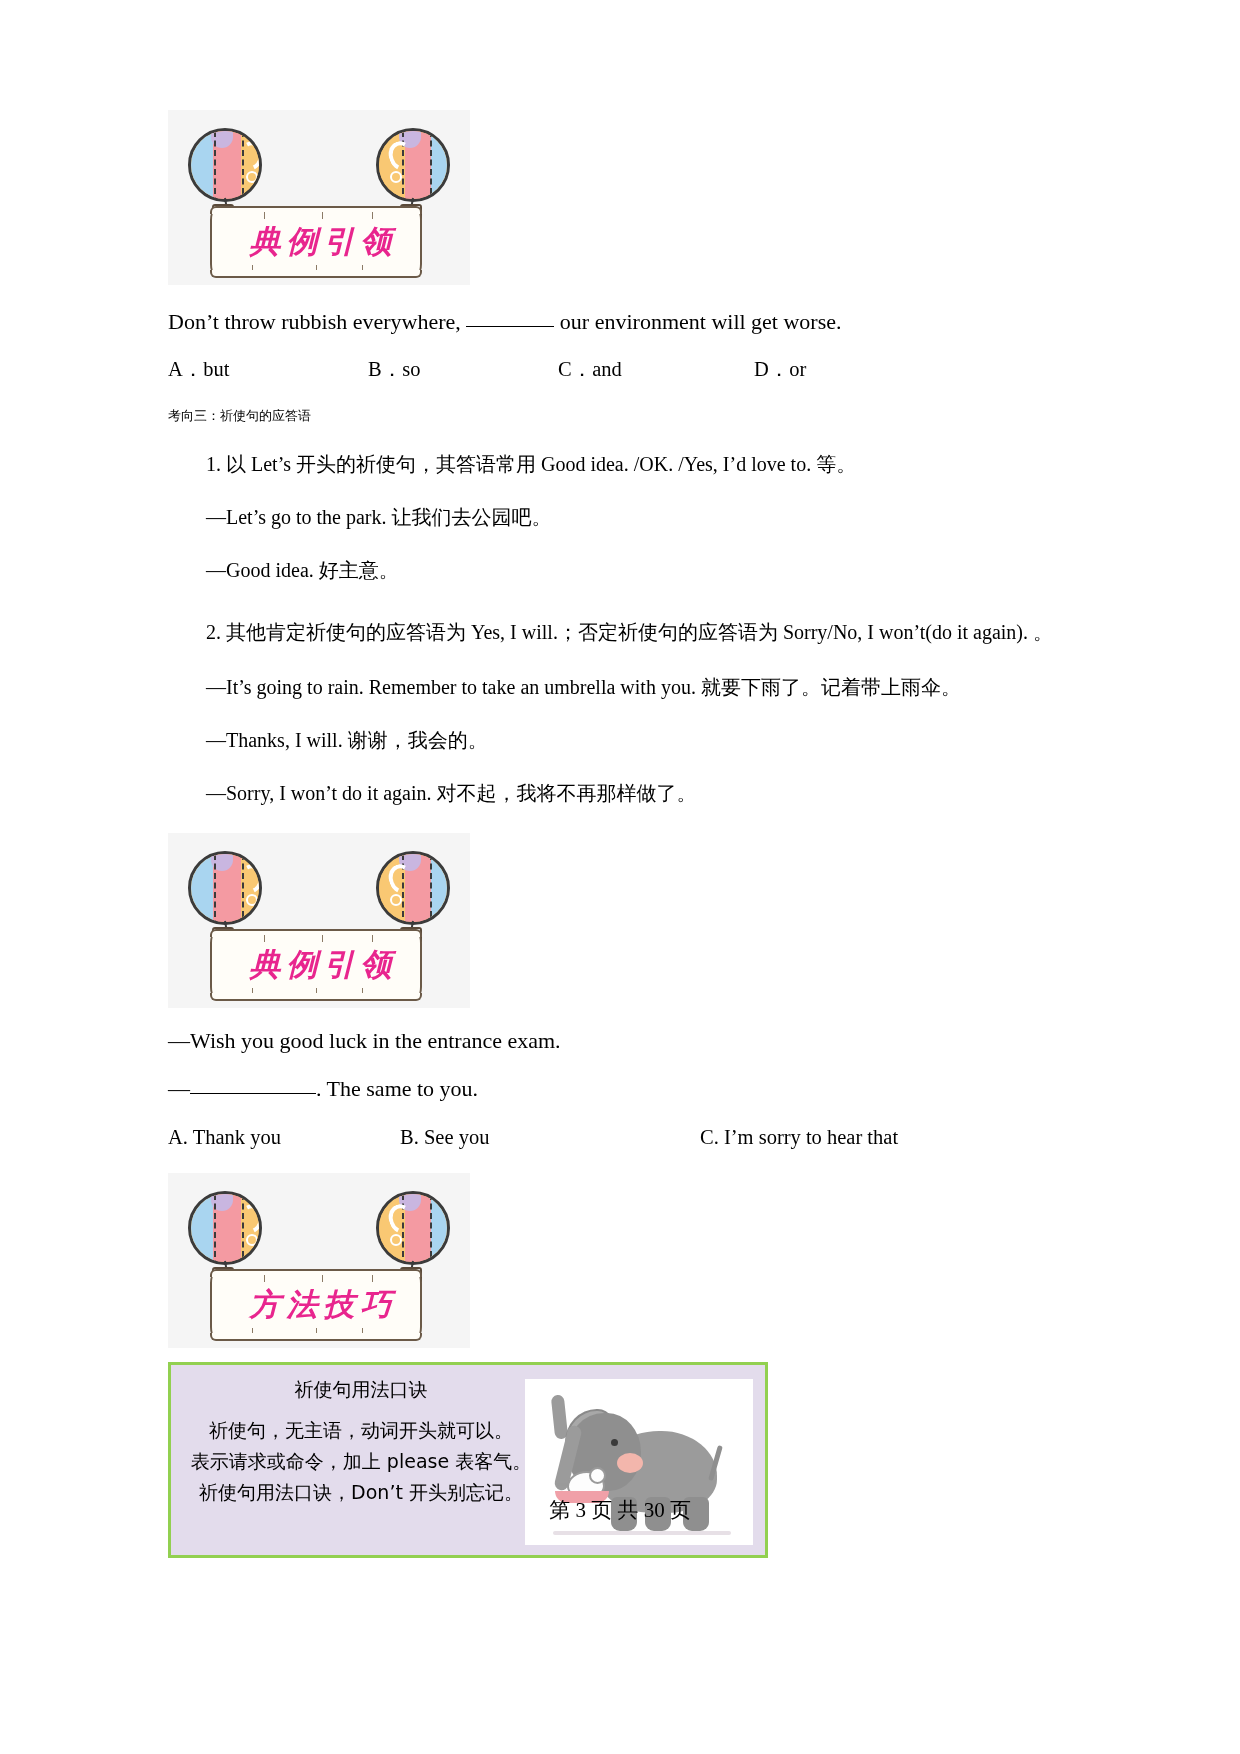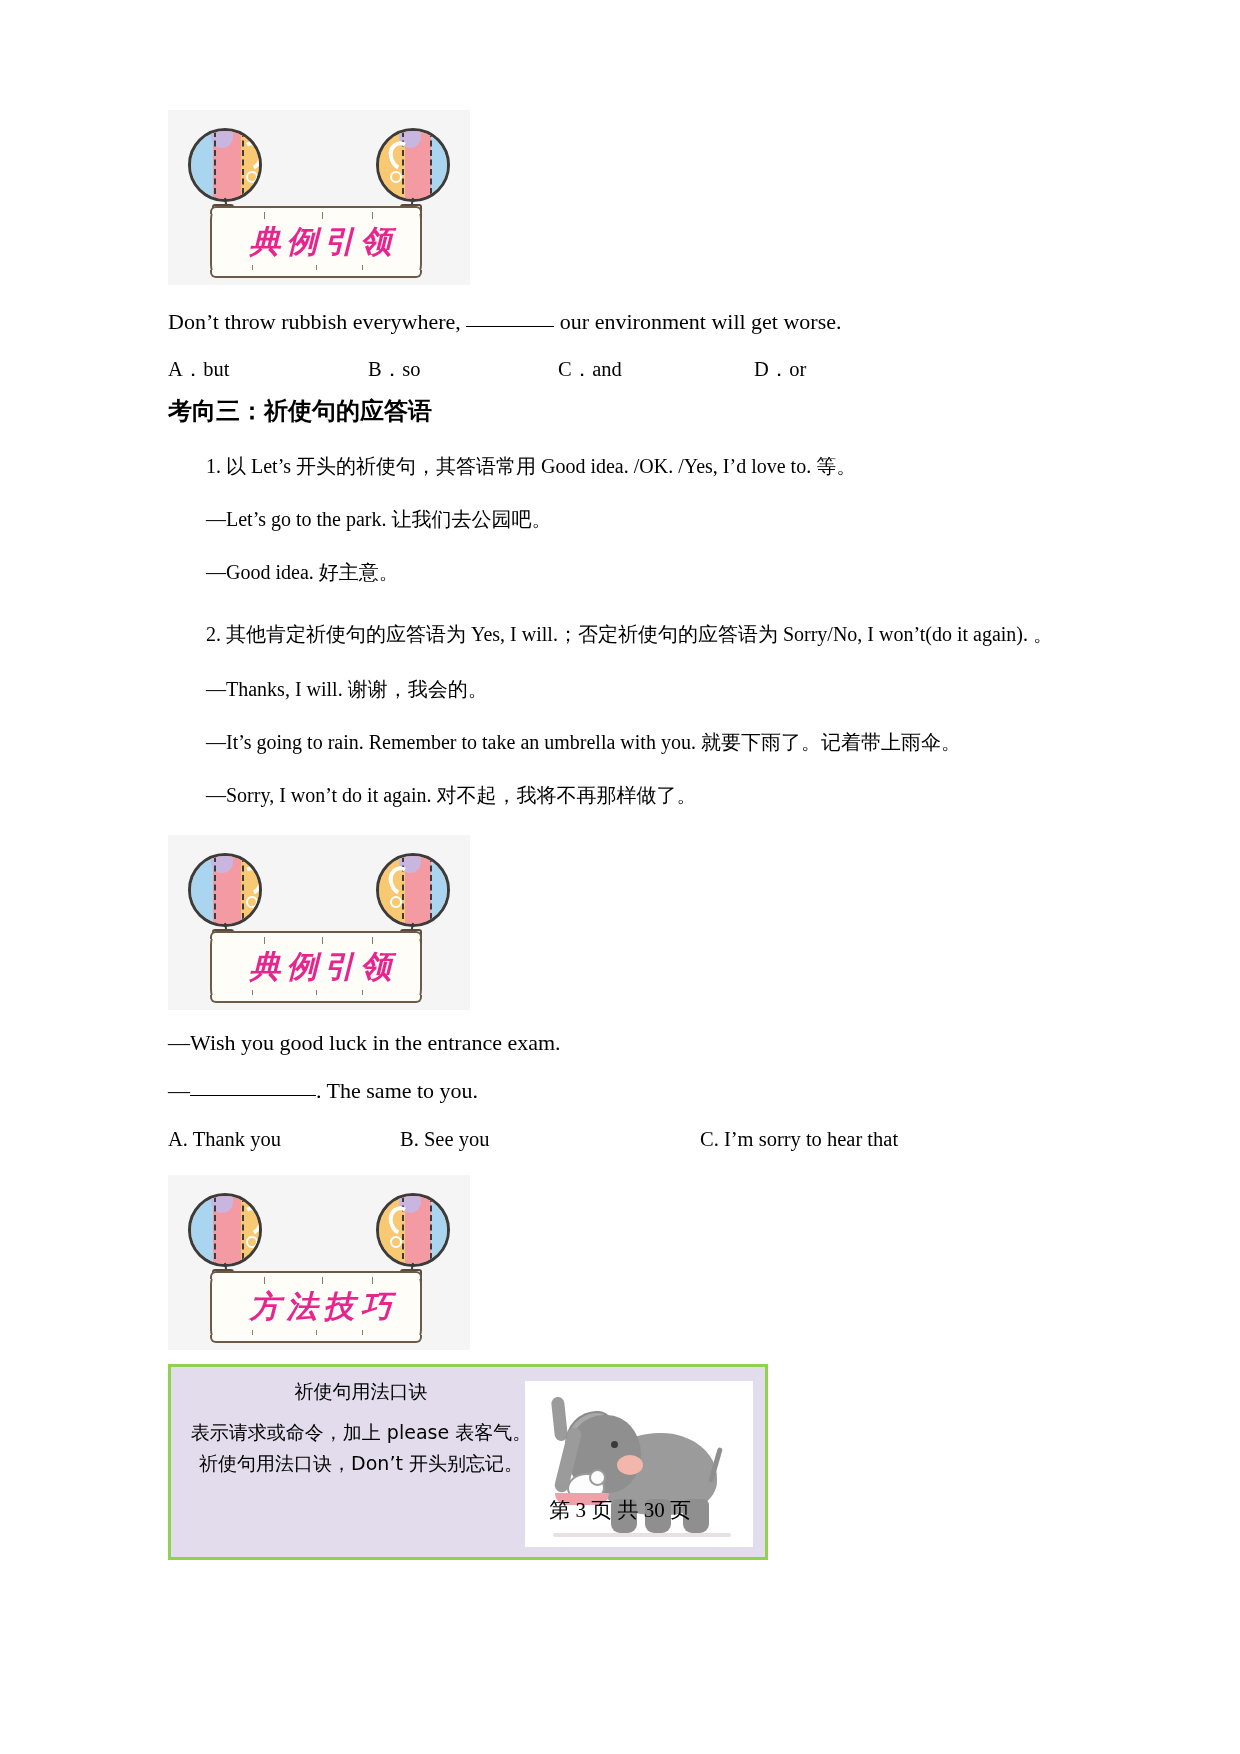--- a/index.html
+++ b/index.html
@@ -173,23 +173,23 @@
     font-size: 20.5px;
     margin-top: 22px;
   }
   .opts > span { white-space: nowrap; }
   .opt1 { width: 200px; }
   .opt2 { width: 190px; }
   .opt3 { width: 196px; }
 
   .heading {
     font-family: "DejaVu Sans", "Liberation Sans", sans-serif;
-    font-weight: bold;
-    font-size: 24px;
-    margin-top: 12px;
+    font-weight: normal;
+    font-size: 13px;
+    margin-top: 24px;
     white-space: nowrap;
   }
   .indent { padding-left: 38px; }
   .body-line {
     font-size: 20px;
     margin-top: 26px;
     white-space: nowrap;
   }
   .body-wrap {
     font-size: 20px;
@@ -414,22 +414,22 @@
     </div>
 
     <div class="heading">考向三：祈使句的应答语</div>
 
     <div class="body-line indent">1. 以 Let’s 开头的祈使句，其答语常用 Good idea. /OK. /Yes, I’d love to. 等。</div>
     <div class="body-line indent">—Let’s go to the park. 让我们去公园吧。</div>
     <div class="body-line indent">—Good idea. 好主意。</div>
 
     <div class="body-wrap hang" style="padding-left:0; text-indent:38px;">2. 其他肯定祈使句的应答语为 Yes, I will.；否定祈使句的应答语为 Sorry/No, I won’t(do it again). 。</div>
 
+    <div class="body-line indent">—It’s going to rain. Remember to take an umbrella with you. 就要下雨了。记着带上雨伞。</div>
     <div class="body-line indent">—Thanks, I will. 谢谢，我会的。</div>
-    <div class="body-line indent">—It’s going to rain. Remember to take an umbrella with you. 就要下雨了。记着带上雨伞。</div>
     <div class="body-line indent">—Sorry, I won’t do it again. 对不起，我将不再那样做了。</div>
 
     <div class="banner" style="margin-top:26px;">
       <div class="banner-inner">
         <div class="balloon left">
           <div class="ball">
             <div class="seg a"></div>
               <div class="seg b"></div>
               <div class="seg c"></div>
             <div class="seg cap"></div>
@@ -517,20 +517,21 @@
           <span class="tick b" style="left:104px"></span>
           <span class="tick b" style="left:150px"></span>
           <div class="scroll-text">方法技巧</div>
         </div>
       </div>
     </div>
 
     <div class="tipbox">
       <div class="tip-title">祈使句用法口诀</div>
       <div class="tip-lines">
+        <div class="tip-line">祈使句，无主语，动词开头就可以。</div>
         <div class="tip-line">表示请求或命令，加上 please 表客气。</div>
         <div class="tip-line">祈使句用法口诀，Don’t 开头别忘记。</div>
       </div>
       <div class="elephant-frame">
         <div class="el el-trunk2"></div>
         <div class="el el-ear"></div>
         <div class="el el-body"></div>
         <div class="el el-leg l1"></div>
         <div class="el el-leg l2"></div>
         <div class="el el-leg l3"></div>

